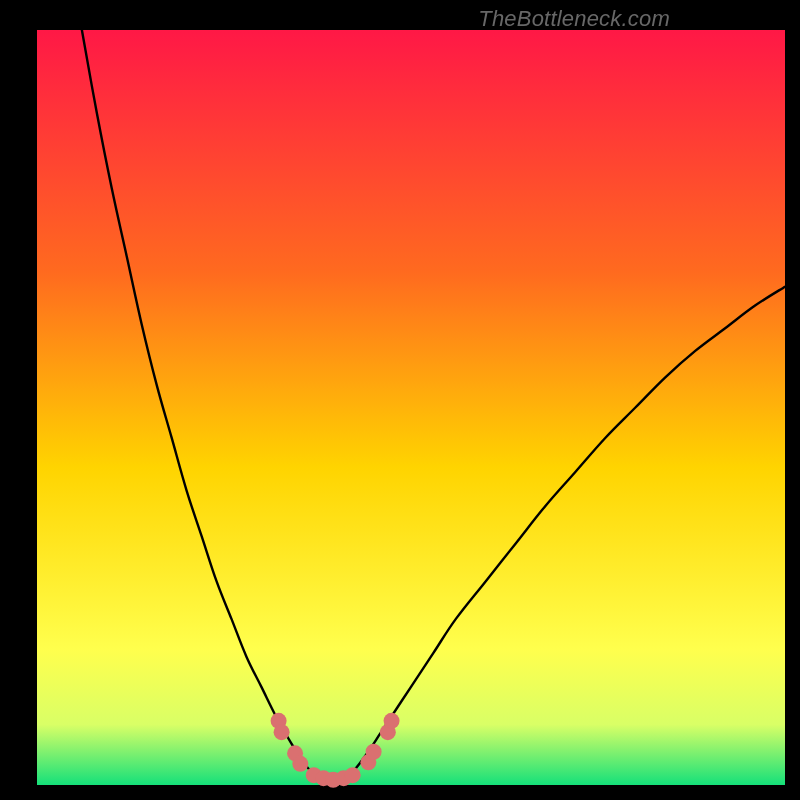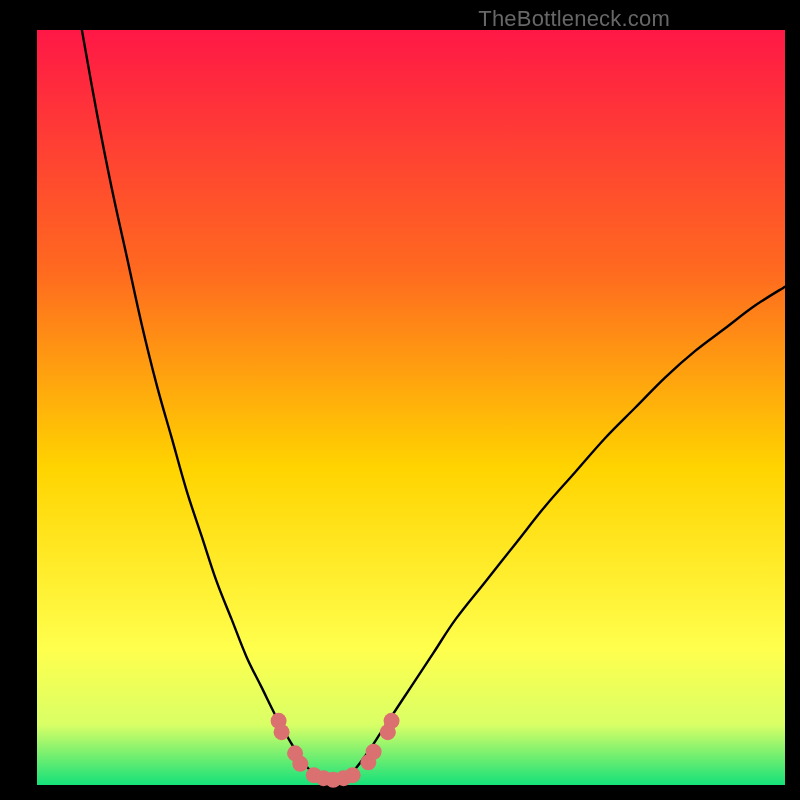--- a/index.html
+++ b/index.html
@@ -8,20 +8,21 @@
     width: 800px;
     height: 800px;
     background: #000;
     overflow: hidden;
   }
   .frame {
     position: relative;
     width: 684px;
     height: 800px;
     background: #7dd3fc;
+    font-style: italic;
   }
   .watermark {
     position: absolute;
     top: 6px;
     right: 14px;
     font-family: Arial, Helvetica, sans-serif;
     font-size: 22px;
     color: #676767;
     font-weight: 500;
     letter-spacing: 0.2px;

